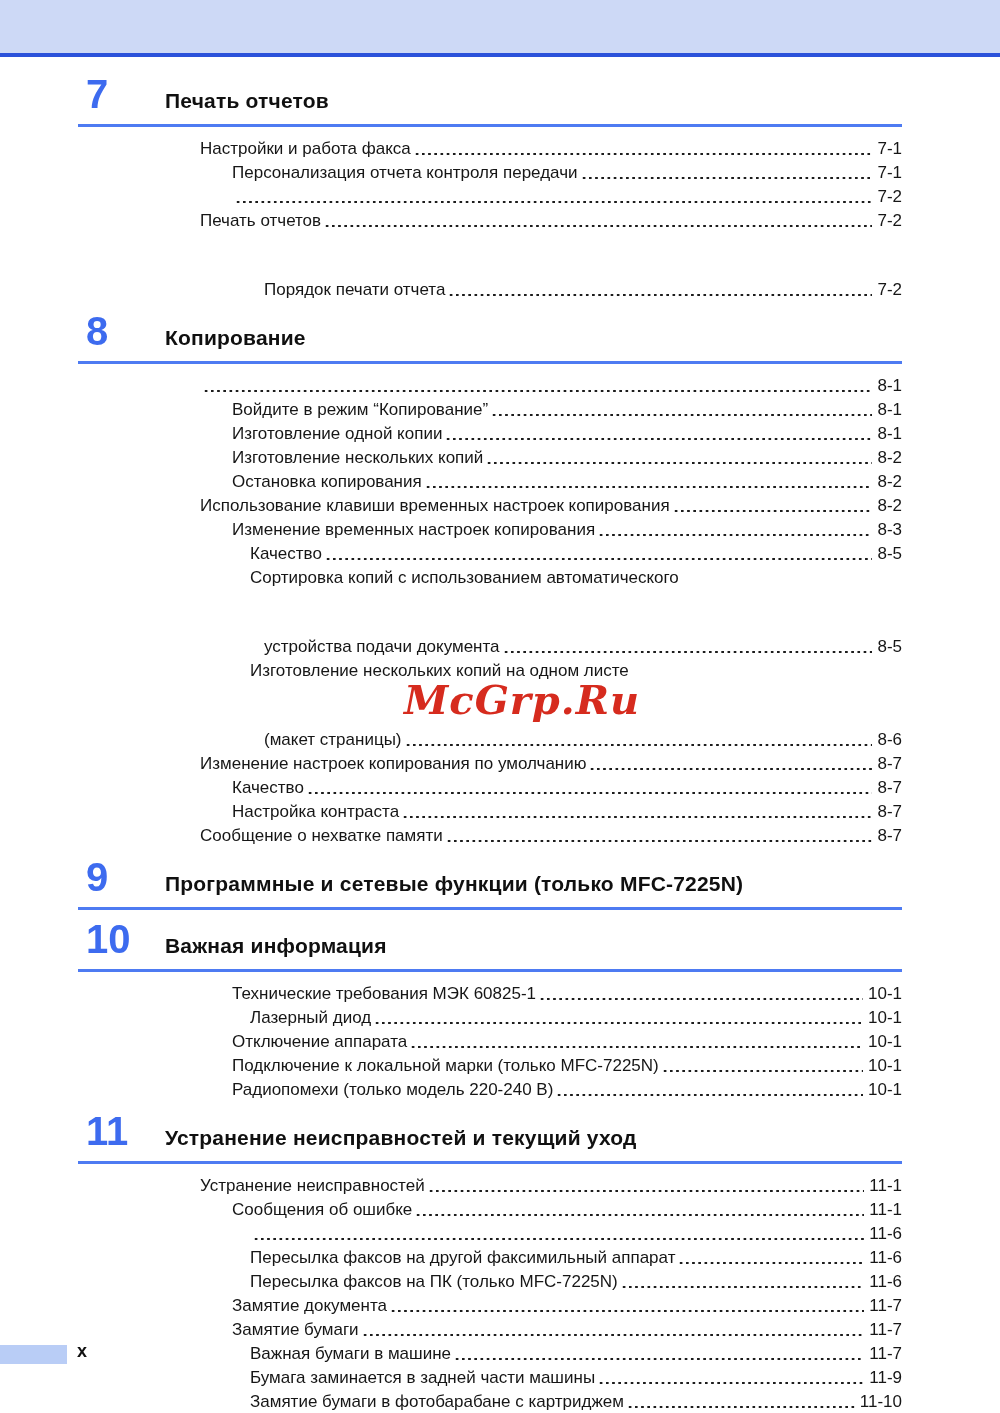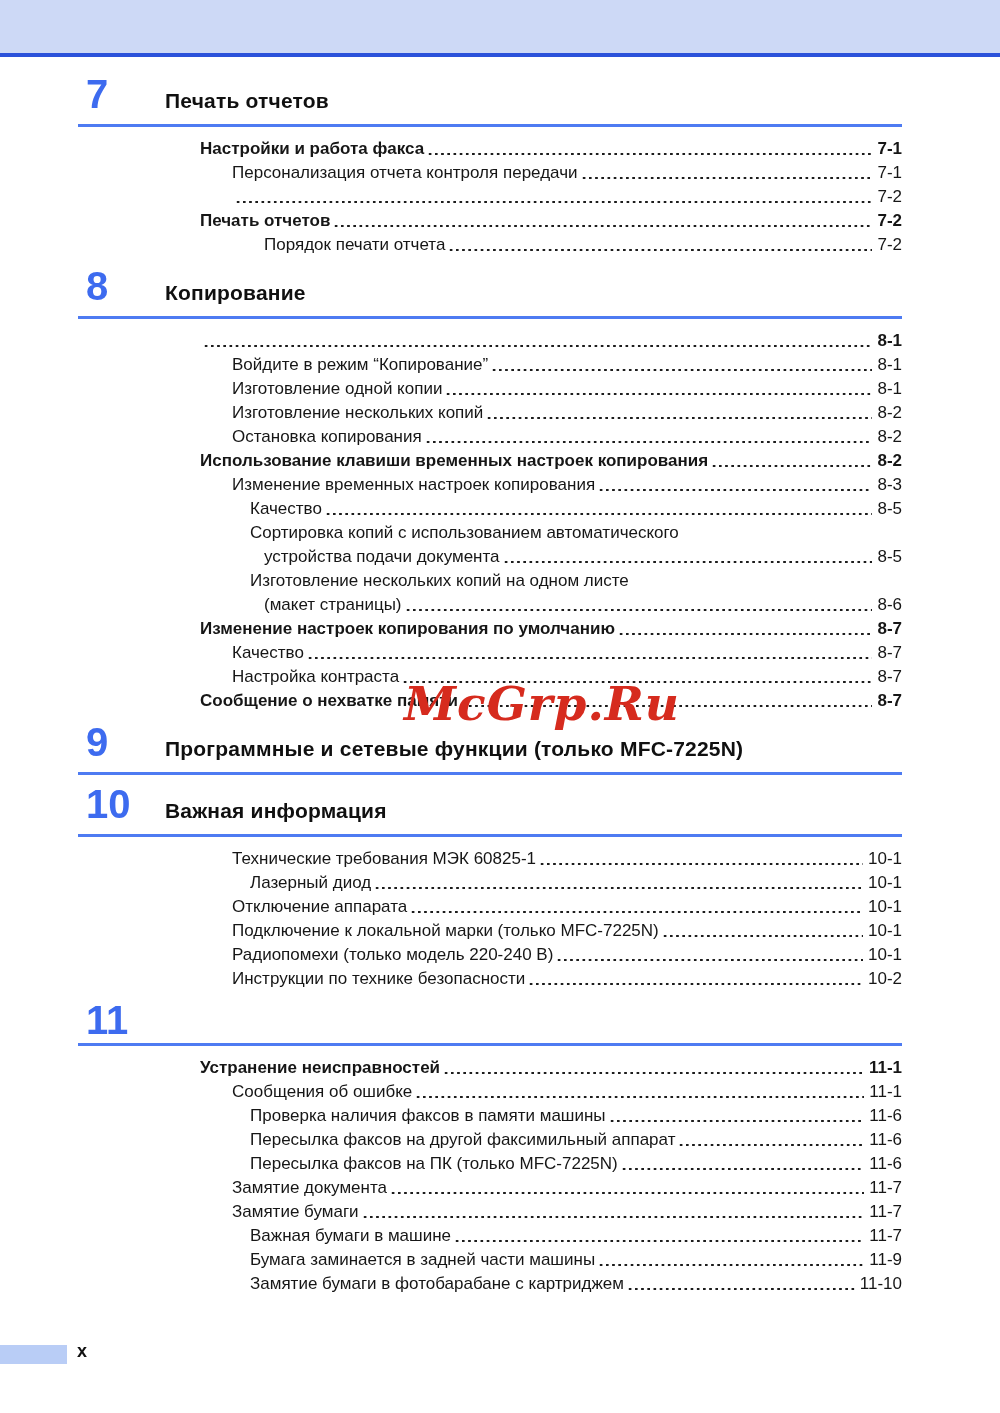--- a/index.html
+++ b/index.html
@@ -47,43 +47,43 @@
   }
   .entries{margin-top:10px;}
   .row{
     display:flex;
     align-items:flex-end;
     font-size:17px;
     line-height:24px;
     height:24px;
   }
   .row .t{white-space:nowrap;}
-  .i1{padding-left:122px;font-weight:bold;}
+  .i1{padding-left:122px;}
   .i2{padding-left:154px;}
   .i3{padding-left:172px;}
-  .i4{padding-left:186px;}
+  .i4{padding-left:186px;margin-top:45px;}
   .leader{
     flex:1;
     height:20px;
     min-width:12px;
     margin:0 2px 0 3px;
     background-image:radial-gradient(circle, #1c1c1c 1.25px, rgba(0,0,0,0) 1.55px);
     background-size:6.2px 6.2px;
     background-repeat:repeat-x;
     background-position:left 0 bottom 4px;
   }
   .pg{margin-left:3px;white-space:nowrap;}
   
   .watermark{
     position:absolute;
     left:404px;top:676px;
     font-family:"DejaVu Serif", serif;
     font-style:italic;
     font-weight:600;
-    font-size:47px;
+    font-size:40px;
     color:#d62b1e;
     letter-spacing:1px;
     pointer-events:none;
   }
   
   .footer-bar{
     position:absolute;
     left:0;top:1345px;
     width:67px;height:19px;
     background:#b9cdf6;
@@ -248,44 +248,39 @@
           <div class="row i2">
             <span class="t">Подключение к локальной марки (только MFC-7225N)</span>
             <span class="leader"></span>
             <span class="pg">10-1</span>
           </div>
           <div class="row i2">
             <span class="t">Радиопомехи (только модель 220-240 В)</span>
             <span class="leader"></span>
             <span class="pg">10-1</span>
           </div>
-          <div class="row i2">
-            <span class="t">Инструкции по технике безопасности</span>
-            <span class="leader"></span>
-            <span class="pg">10-2</span>
-          </div>
         </div>
       </section>
       <section class="chapter">
         <div class="chapter-head">
           <span class="chnum">11</span>
+          <h2 class="chtitle">Устранение неисправностей и текущий уход</h2>
         </div>
         <div class="entries">
           <div class="row i1">
             <span class="t">Устранение неисправностей</span>
             <span class="leader"></span>
             <span class="pg">11-1</span>
           </div>
           <div class="row i2">
             <span class="t">Сообщения об ошибке</span>
             <span class="leader"></span>
             <span class="pg">11-1</span>
           </div>
           <div class="row i3">
-            <span class="t">Проверка наличия факсов в памяти машины</span>
             <span class="leader"></span>
             <span class="pg">11-6</span>
           </div>
           <div class="row i3">
             <span class="t">Пересылка факсов на другой факсимильный аппарат</span>
             <span class="leader"></span>
             <span class="pg">11-6</span>
           </div>
           <div class="row i3">
             <span class="t">Пересылка факсов на ПК (только MFC-7225N)</span>

